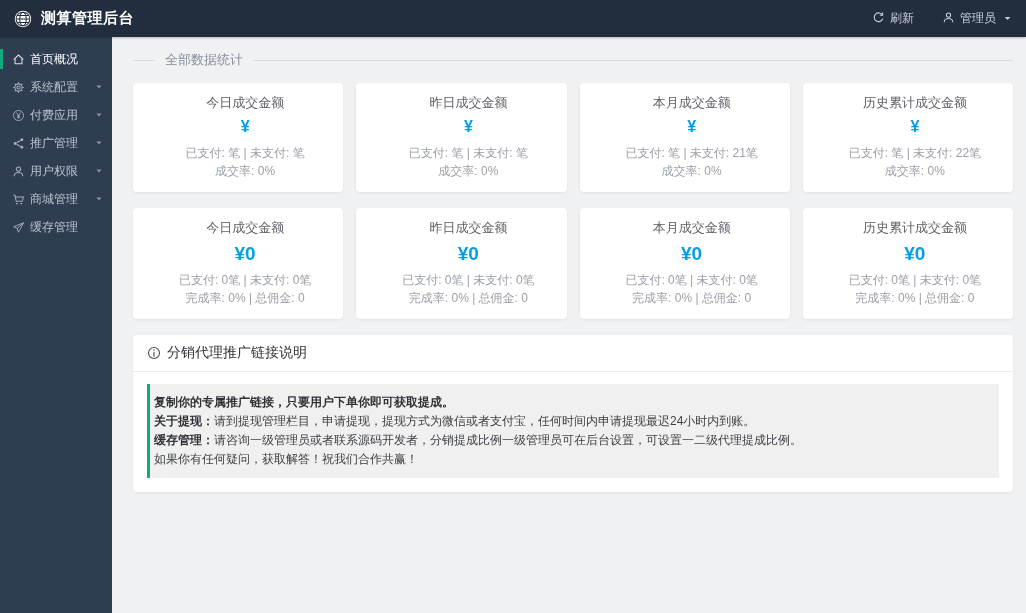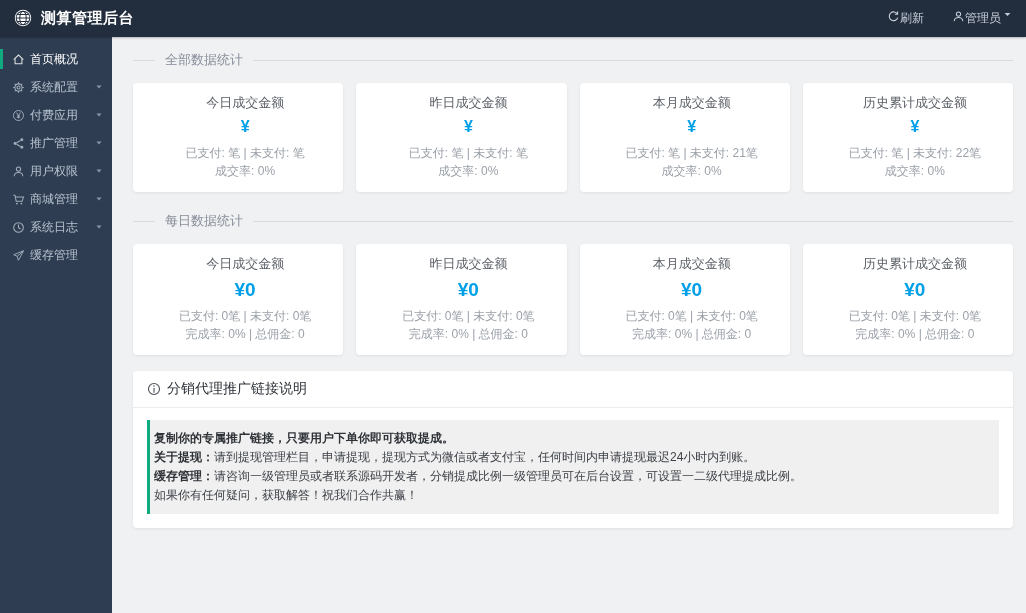--- a/index.html
+++ b/index.html
@@ -11,26 +11,26 @@
   }
   .app{position:relative;width:1026px;height:613px;background:#f0f1f2;overflow:hidden;}
 
   
   .topbar{
     position:absolute;top:0;left:0;right:0;height:37px;
     background:#222d3d;display:flex;align-items:center;
     padding:0 14px;box-sizing:border-box;z-index:5;
     box-shadow:0 1px 2px rgba(0,0,0,.25);
   }
-  .brand{display:flex;align-items:flex-start;gap:9px;}
+  .brand{display:flex;align-items:center;gap:9px;}
   .brand .logo{width:18px;height:18px;display:inline-flex;}
   .brand .logo svg{width:18px;height:18px;}
   .brand-title{color:#ffffff;font-size:15px;font-weight:bold;letter-spacing:.5px;}
   .topbar-right{margin-left:auto;display:flex;align-items:center;gap:28px;color:#c8cfda;font-size:12px;}
-  .top-action{display:flex;cursor:pointer;}
+  .top-action{display:flex;align-items:center;gap:5px;cursor:pointer;}
   .top-action svg{width:13px;height:13px;}
   .caret{display:inline-flex;width:9px;height:9px;margin-left:2px;}
   .caret svg{width:9px;height:9px;}
 
   
   .sidebar{
     position:absolute;top:37px;left:0;bottom:0;width:112px;
     background:#2e3d51;box-sizing:border-box;padding-top:8px;
   }
   .side-item{
@@ -214,34 +214,20 @@
         </span>
         <span class="s-label">商城管理</span>
         <span class="s-arrow">
           <svg viewBox="0 0 10 10">
             <path d="M1.8 3.2 L5 6.8 L8.2 3.2 Z" fill="currentColor"></path>
           </svg>
         </span>
       </div>
       <div class="side-item">
         <span class="s-icon">
-          <svg viewBox="0 0 14 14" fill="none" stroke="currentColor" stroke-width="1.1">
-            <circle cx="7" cy="7" r="5.2"></circle>
-            <path d="M7 3.9 V7.3 L9.3 8.6"></path>
-          </svg>
-        </span>
-        <span class="s-label">系统日志</span>
-        <span class="s-arrow">
-          <svg viewBox="0 0 10 10">
-            <path d="M1.8 3.2 L5 6.8 L8.2 3.2 Z" fill="currentColor"></path>
-          </svg>
-        </span>
-      </div>
-      <div class="side-item">
-        <span class="s-icon">
           <svg viewBox="0 0 14 14" fill="none" stroke="currentColor" stroke-width="1" stroke-linejoin="round">
             <path d="M12.4 1.9 L1.8 6.2 L5.6 7.9 L6.8 12.1 L8.9 8.7 Z"></path>
             <path d="M5.6 7.9 L12.4 1.9"></path>
           </svg>
         </span>
         <span class="s-label">缓存管理</span>
       </div>
     </div>
 
   <div class="content" id="content">
@@ -267,23 +253,20 @@
           <div class="stat-amount">¥</div>
           <div class="stat-line">已支付: 笔 | 未支付: 21笔</div>
           <div class="stat-line">成交率: 0%</div>
         </div>
         <div class="stat-card">
           <div class="stat-title">历史累计成交金额</div>
           <div class="stat-amount">¥</div>
           <div class="stat-line">已支付: 笔 | 未支付: 22笔</div>
           <div class="stat-line">成交率: 0%</div>
         </div>
-      </div>
-      <div class="divider">
-        <span class="d-title">每日数据统计</span>
       </div>
       <div class="cards daily">
         <div class="stat-card">
           <div class="stat-title">今日成交金额</div>
           <div class="stat-amount">¥0</div>
           <div class="stat-line">已支付: 0笔 | 未支付: 0笔</div>
           <div class="stat-line">完成率: 0% | 总佣金: 0</div>
         </div>
         <div class="stat-card">
           <div class="stat-title">昨日成交金额</div>

